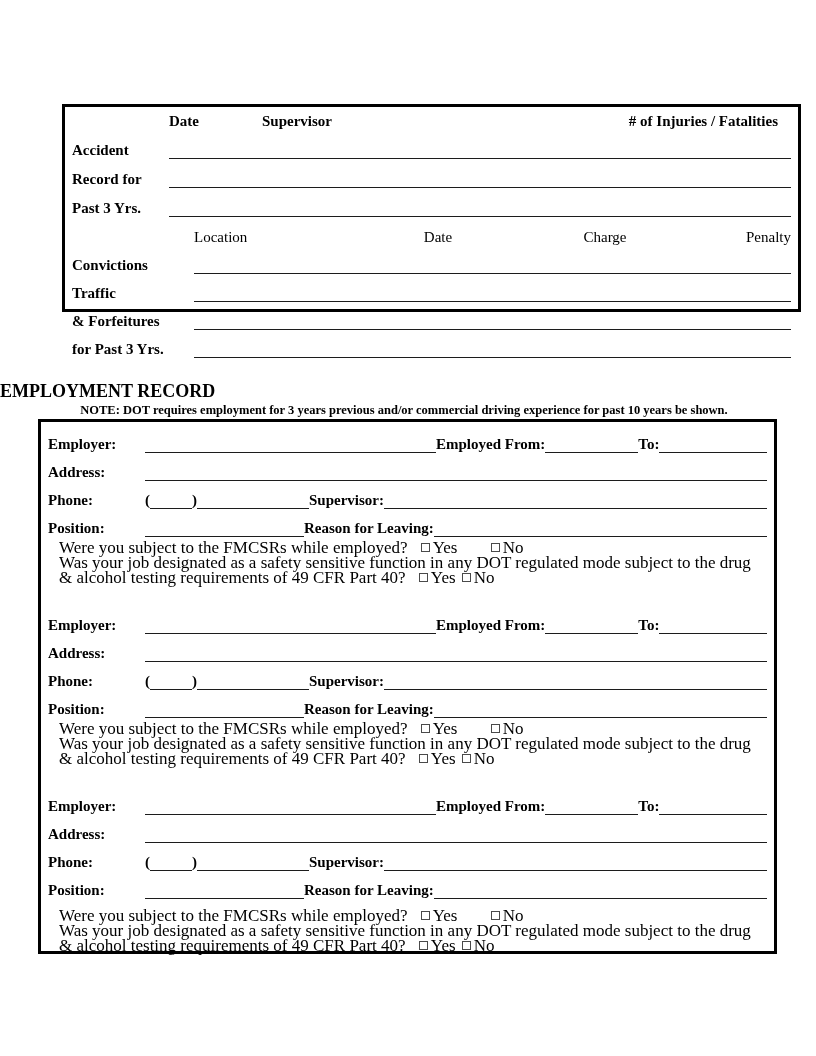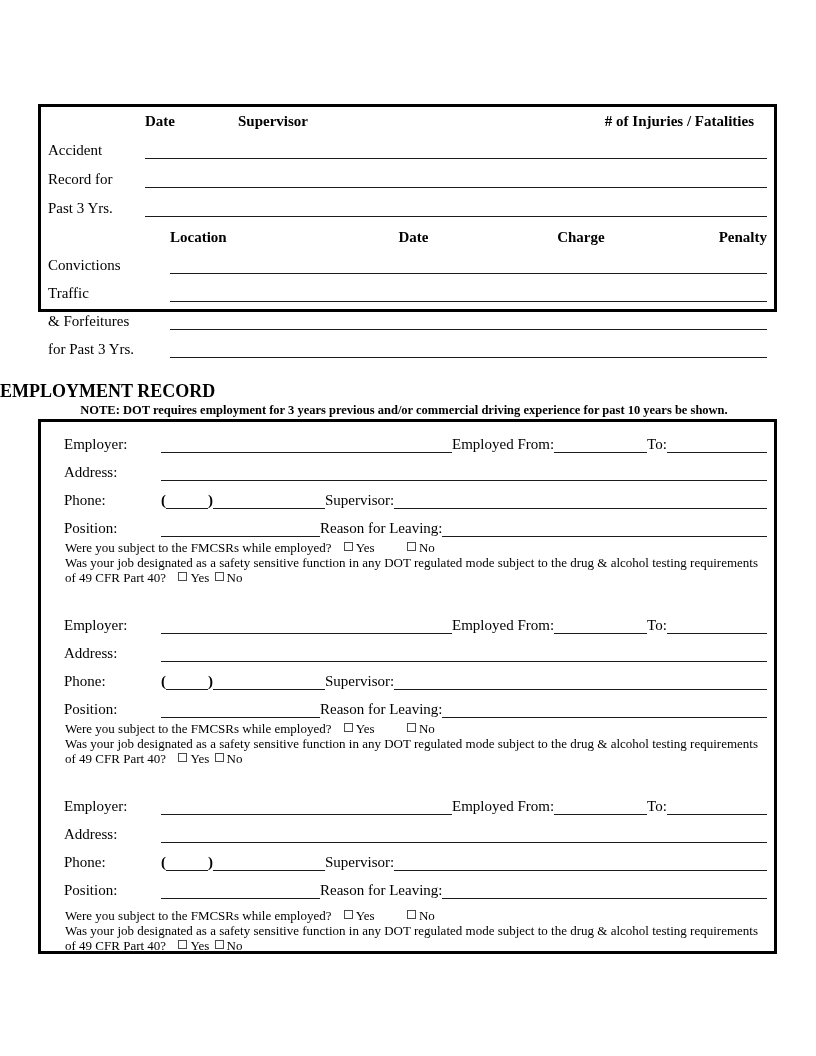--- a/index.html
+++ b/index.html
@@ -5,66 +5,66 @@
   html,body { margin:0; padding:0; background:#ffffff; }
   body { width:816px; height:1056px; font-family:"Liberation Serif", serif; color:#000; }
   .page { position:relative; width:816px; height:1056px; background:#fff; overflow:hidden; }
 
   .doc-title {
     position:absolute; top:63px; left:0; right:0;
     text-align:center; font-weight:bold; font-size:18px; letter-spacing:0.2px;
   }
 
   .box { position:absolute; left:38px; width:739px; border:3px solid #000; box-sizing:border-box; background:#fff; }
-  .box1 { top:104px; height:208px; }
+  .box1 { top:104px; height:208px;margin-left:24px; }
   .box2 { top:419px; height:535px; }
 
   
   .acc-head { display:flex; align-items:flex-end; padding:6px 20px 0 104px; font-weight:bold; font-size:15px; }
   .h-date { width:93px; }
   .h-desc { flex:1; }
   .h-inj  { text-align:left; }
 
   .u-row { display:flex; align-items:flex-end; padding:0 7px; }
   .acc-row { height:29px; }
   .trf-row { height:28px; }
-  .lab { font-weight:normal; font-size:15px; line-height:1.05; white-space:pre; flex-shrink:0; }
+  .lab { font-weight:bold; font-size:15px; line-height:1.05; white-space:pre; flex-shrink:0; }
   .acc-lab { width:97px; }
   .trf-lab { width:122px; }
   .fill { border-bottom:1.6px solid #1c1c1c; height:1px; }
   .grow { flex:1; }
 
-  .traffic-head { display:flex; align-items:flex-end; padding:12px 7px 0 129px; font-weight:bold; font-size:15px;gap:23px; }
+  .traffic-head { display:flex; align-items:flex-end; padding:12px 7px 0 129px; font-weight:normal; font-size:15px;gap:23px; }
   .th-loc { width:215px; }
   .th-date { width:142px; }
   .th-charge { width:145px; }
   .th-pen { flex:1; }
 
   
   .emp-heading {
     position:absolute; top:381px; left:0; right:0;
     text-align:left; font-weight:bold; font-size:18px;
   }
   .emp-note {
     position:absolute; top:403px; left:0; right:8px;
     text-align:center; font-weight:bold; font-size:12.5px;
   }
 
-  .emp-blocks { padding-top:3px;padding-left:16px; }
+  .emp-blocks { padding-top:3px; }
   .emp-block + .emp-block { margin-top:21px; }
   .emp-row { display:flex; align-items:flex-end; height:28px; padding:0 7px; font-size:15px; }
   .w-lab   { width:97px; }
   .w-emp   { width:291px; }
   .w-sm    { width:93px; }
   .w-area  { width:42px; }
   .w-phone { width:112px; }
   .w-pos   { width:159px; }
   .paren   { font-weight:bold; }
 
-  .questions { margin:3px 8px 0 8px; font-size:13px; line-height:15px; }
+  .questions { margin:3px 8px 0 18px; font-size:17px; line-height:15px; }
   .emp-block:nth-child(3) .questions { margin-top:9px; }
   .q-line { margin:0; }
   .cb {
     display:inline-block; width:7px; height:7px;
     border:1px solid #4a4a4a; background:#fff;
     margin:0 3px 1px 9px; vertical-align:baseline;
   }
   .cb.gap { margin-left:29px; }
   .cb.tight { margin-left:2px; }
 </style>

